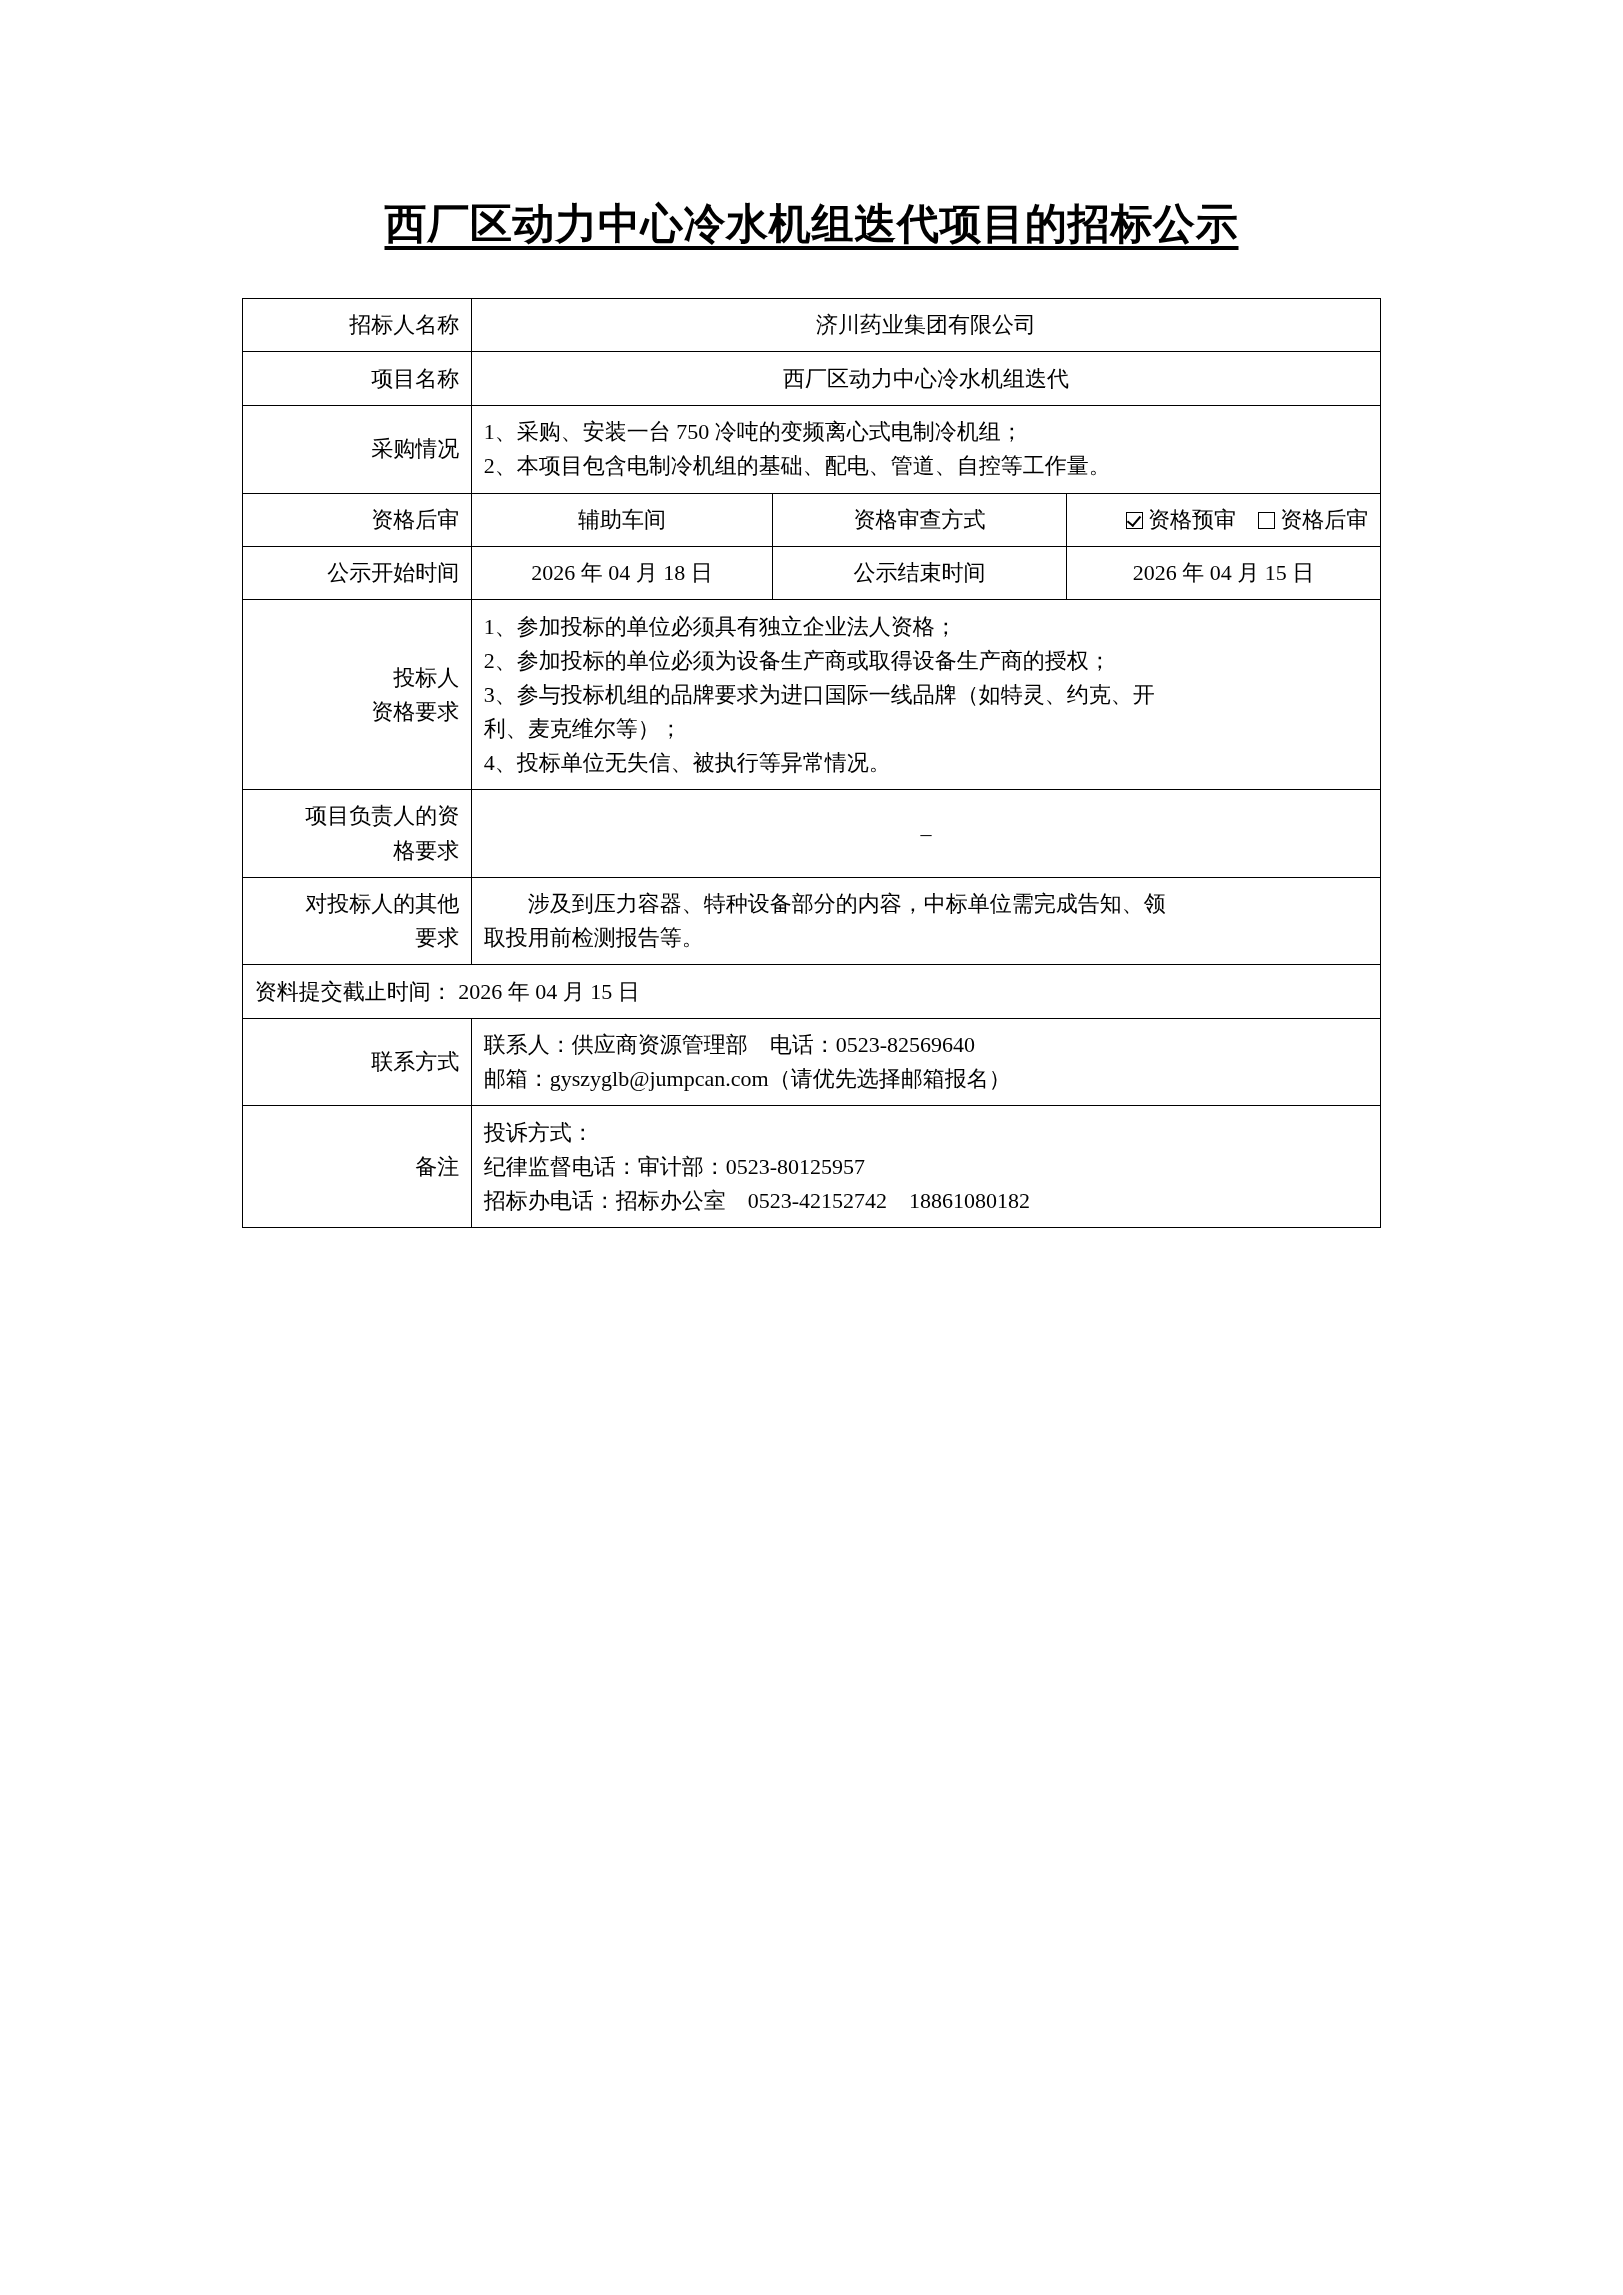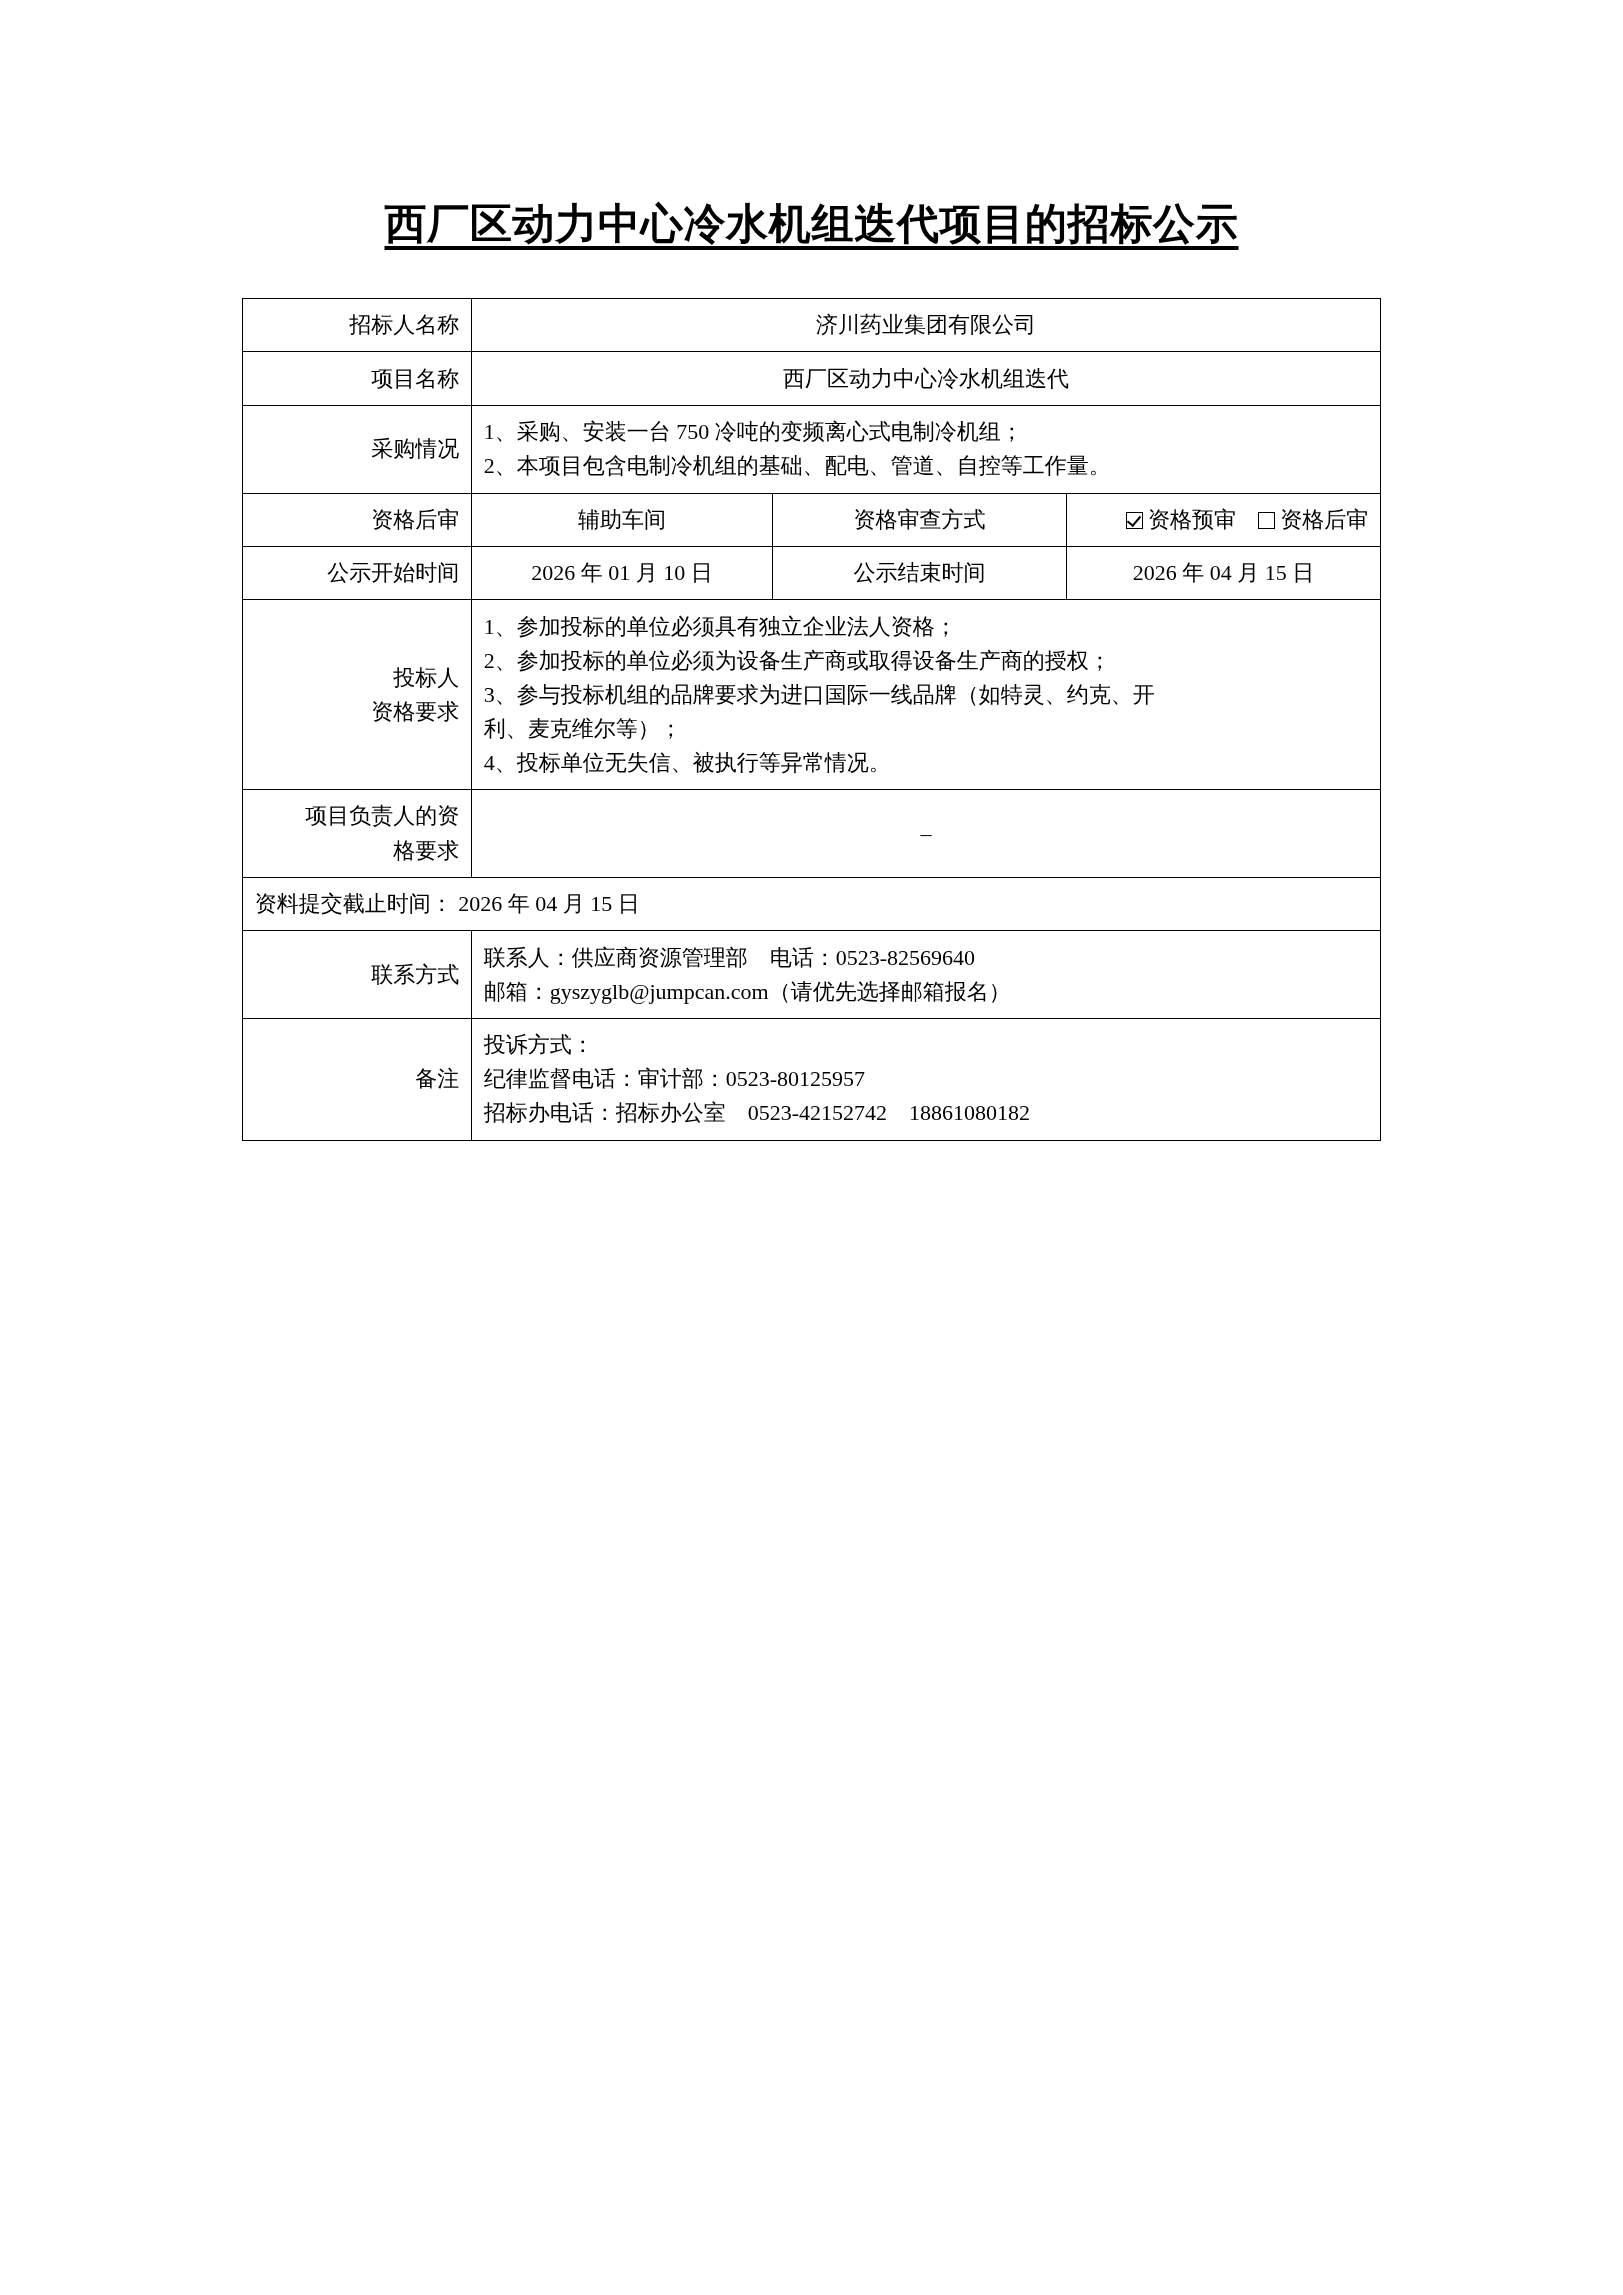--- a/index.html
+++ b/index.html
@@ -135,21 +135,21 @@
       <td class="label-cell row-tall">资格后审</td>
       <td class="c-center">辅助车间</td>
       <td class="c-center">资格审查方式</td>
       <td class="checkbox-row">
         <span class="gap-right"><span class="cb checked"></span><span>资格预审</span></span><span><span class="cb"></span><span>资格后审</span></span>
       </td>
     </tr>
 
     <tr>
       <td class="label-cell row-tall">公示开始时间</td>
-      <td class="c-center">2026 年 01 月 10 日</td>
+      <td class="c-center">2026 年 04 月 18 日</td>
       <td class="c-center">公示结束时间</td>
       <td class="c-center">2026 年 04 月 15 日</td>
     </tr>
 
 
     <tr>
       <td class="label-cell">
         <div>投标人</div>
         <div>资格要求</div>
       </td>
@@ -163,20 +163,30 @@
     </tr>
 
     <tr>
       <td class="label-cell">
         <div>项目负责人的资</div>
         <div>格要求</div>
       </td>
       <td class="c-center" colspan="3">–</td>
     </tr>
 
+    <tr>
+      <td class="label-cell">
+        <div>对投标人的其他</div>
+        <div>要求</div>
+      </td>
+      <td class="c-left multiline" colspan="3">
+        <div class="indent2">涉及到压力容器、特种设备部分的内容，中标单位需完成告知、领</div>
+        <div>取投用前检测报告等。</div>
+      </td>
+    </tr>
 
     <tr class="pad-row">
       <td class="c-left" colspan="4">资料提交截止时间： 2026 年 04 月 15 日</td>
     </tr>
 
     <tr>
       <td class="label-cell">联系方式</td>
       <td class="c-left contact-cell" colspan="3">
         <div>联系人：供应商资源管理部　电话：0523-82569640</div>
         <div class="email-line">邮箱：gyszyglb@jumpcan.com（请优先选择邮箱报名）</div>

